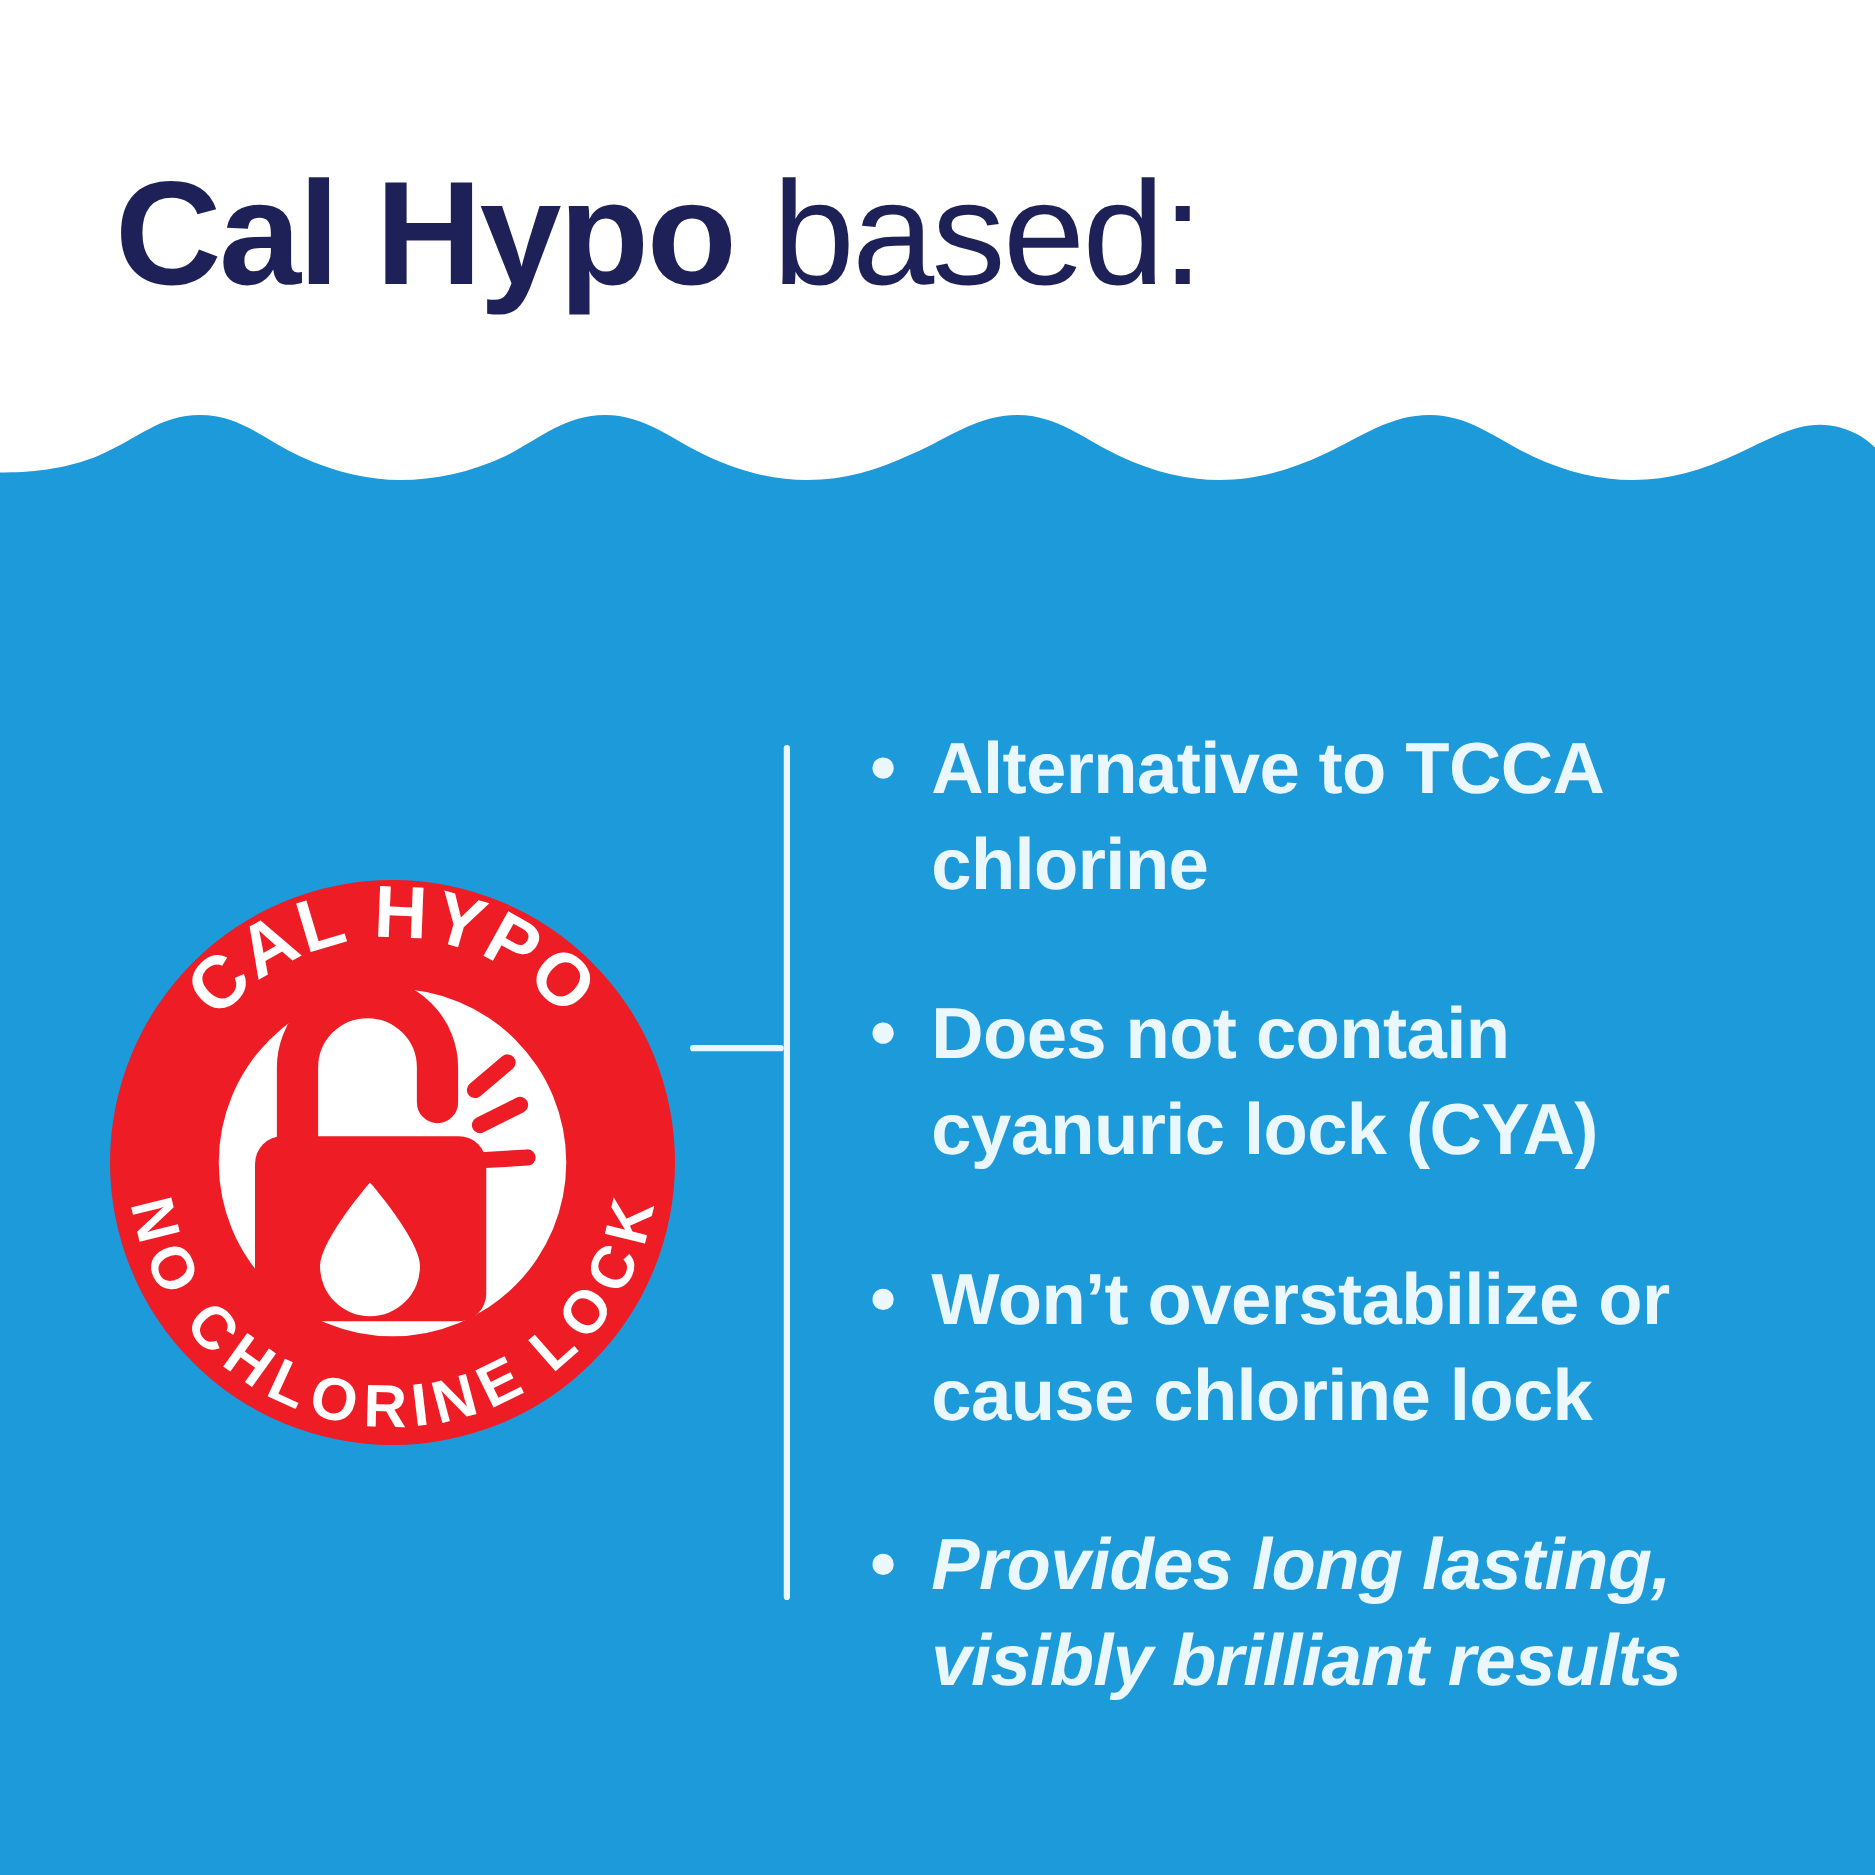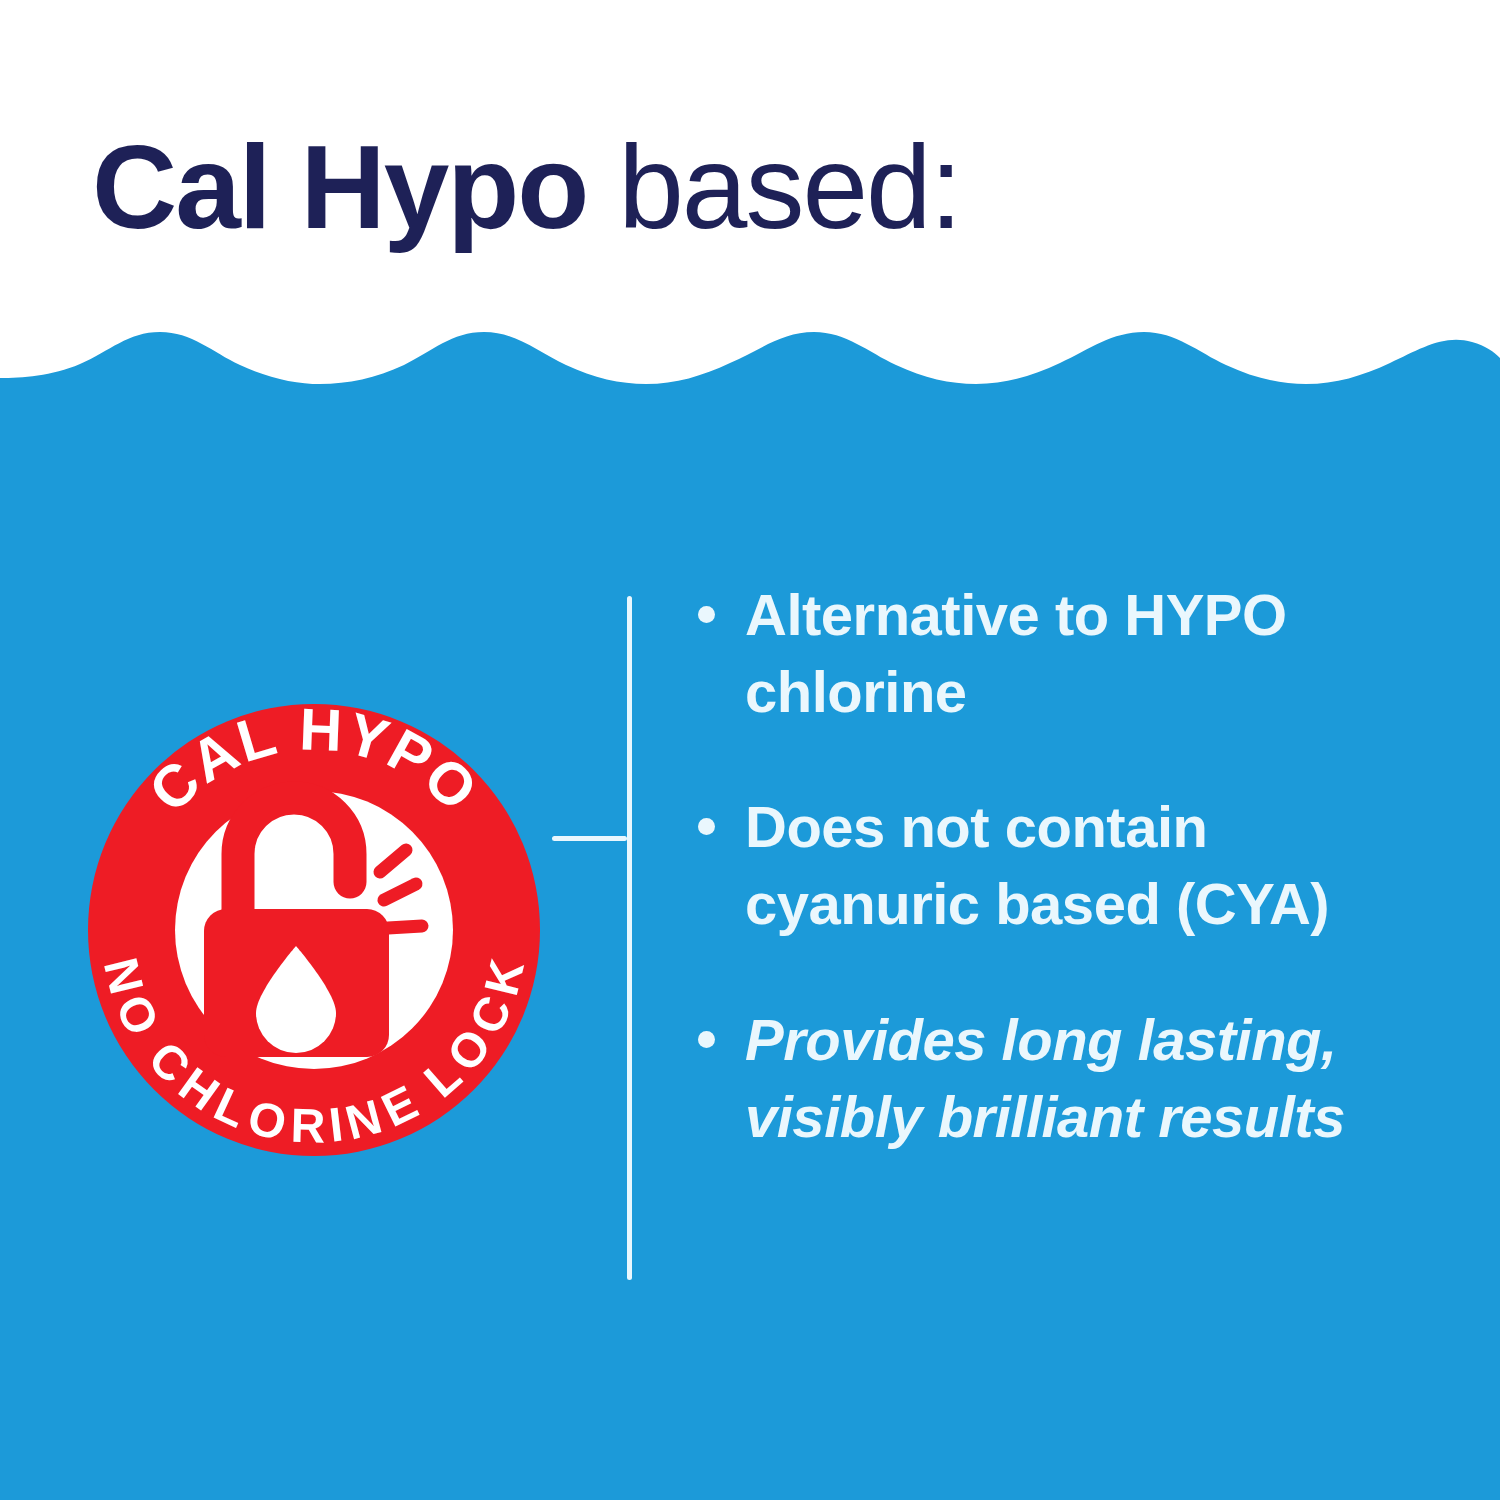--- a/index.html
+++ b/index.html
@@ -216,28 +216,32 @@
 
   <div id="divider">
     <div id="divider-line-v"></div>
     <div id="divider-line-h"></div>
   </div>
 
   <div id="bullets">
 
     <div class="bullet-item">
       <span class="bullet-dot"></span>
-      <span class="bullet-text">Alternative to HYPO chlorine</span>
-    </div>
-
-    <div class="bullet-item">
-      <span class="bullet-dot"></span>
-      <span class="bullet-text">Does not contain cyanuric based (CYA)</span>
-    </div>
-
+      <span class="bullet-text">Alternative to TCCA chlorine</span>
+    </div>
+
+    <div class="bullet-item">
+      <span class="bullet-dot"></span>
+      <span class="bullet-text">Does not contain cyanuric lock (CYA)</span>
+    </div>
+
+    <div class="bullet-item">
+      <span class="bullet-dot"></span>
+      <span class="bullet-text">Won’t overstabilize or cause chlorine lock</span>
+    </div>
 
     <div class="bullet-item">
       <span class="bullet-dot"></span>
       <span class="bullet-text">Provides long lasting, visibly brilliant results</span>
     </div>
 
   </div>
 
 </div>
 

